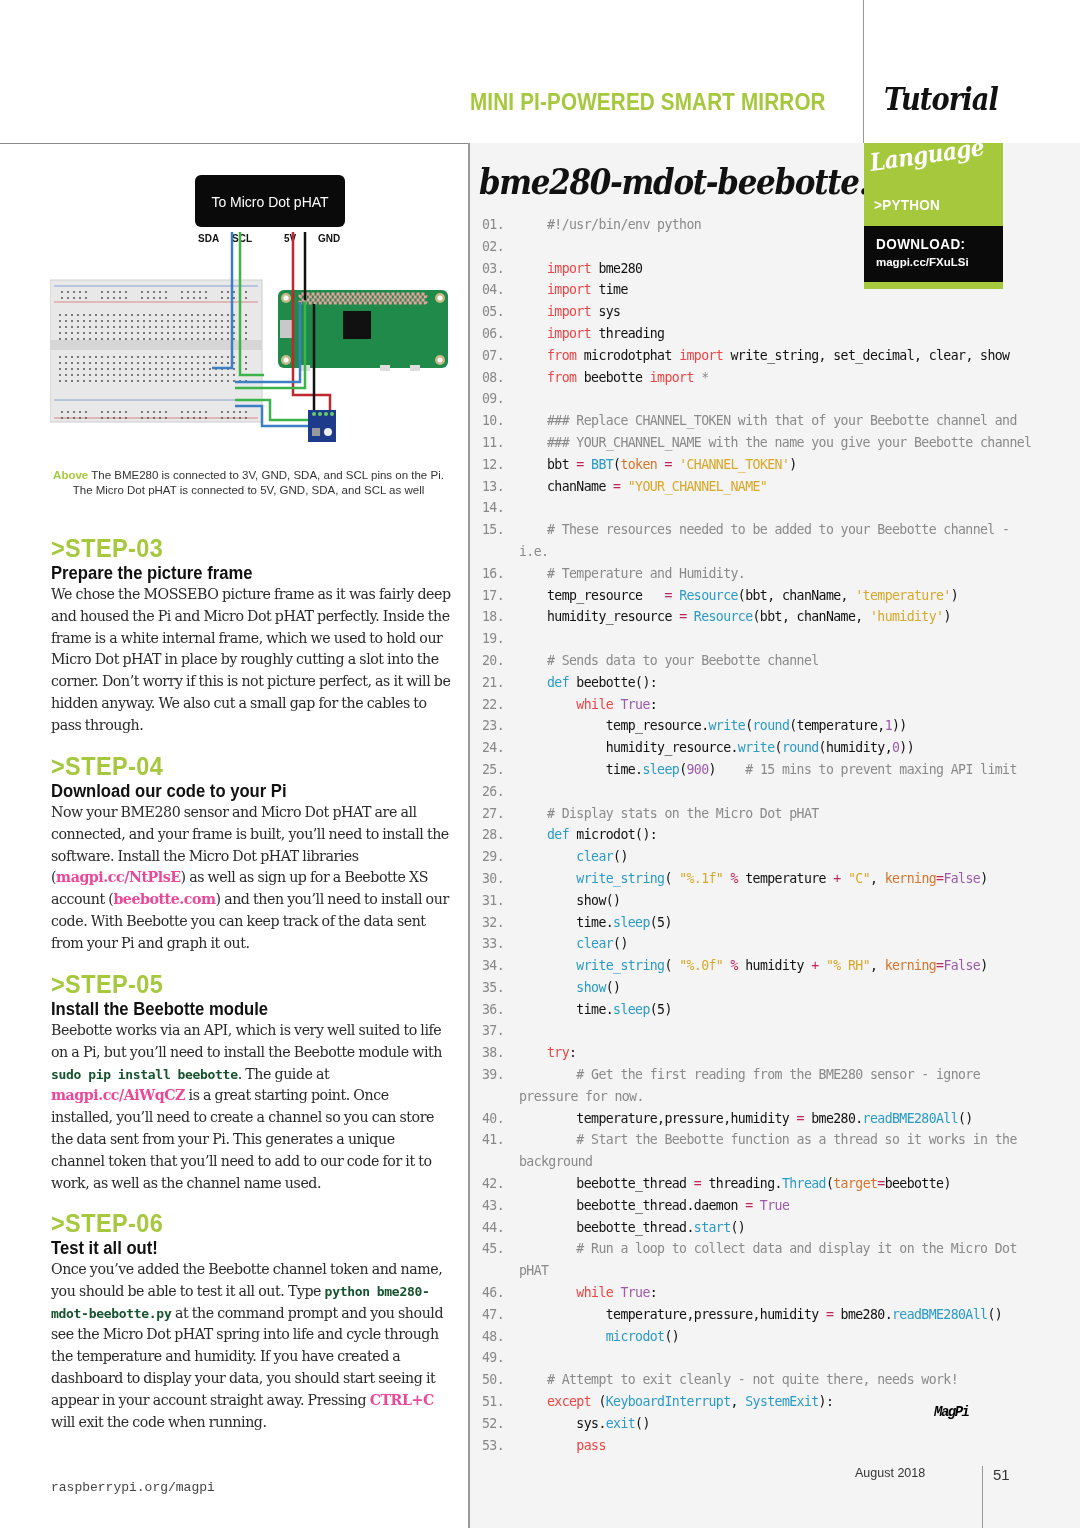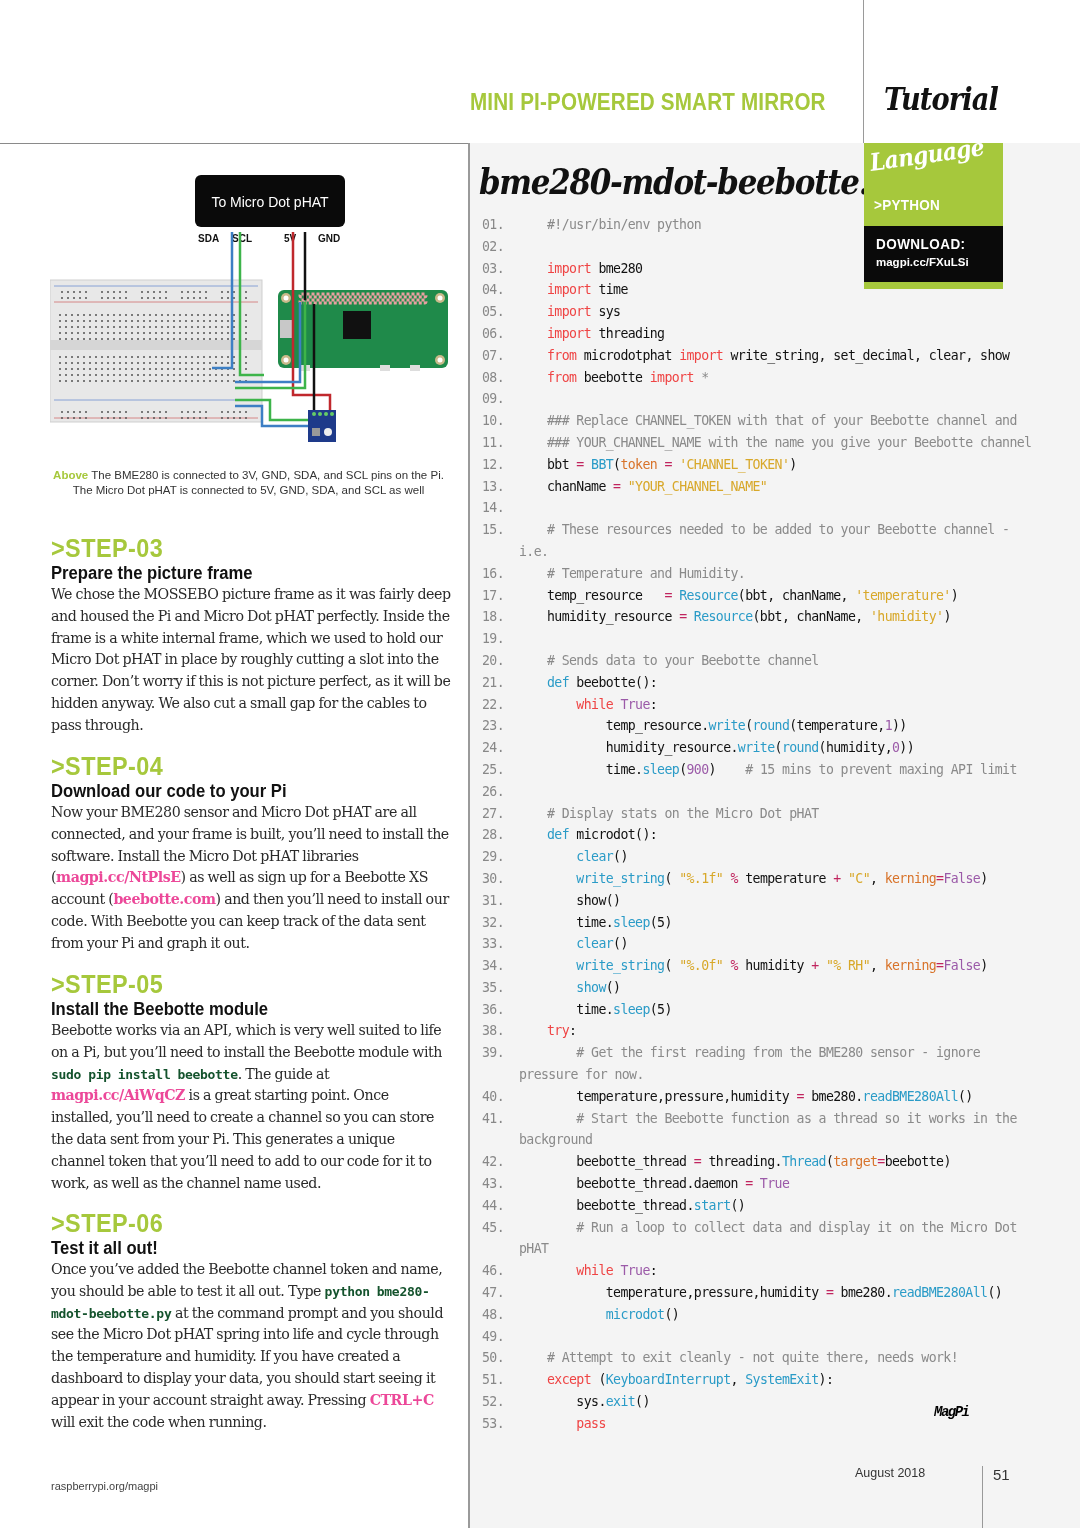--- a/index.html
+++ b/index.html
@@ -17,21 +17,21 @@
     .caption { position: absolute; left: 51px; top: 468px; width: 395px; font-family: "Liberation Sans", sans-serif; font-size: 11.5px; line-height: 14.5px; color: #333; text-align: center; }
     .caption .lead { color: #a6c83c; font-weight: bold; }
 
     .step { position: absolute; left: 51px; width: 400px; }
     .step-num { font-family: "Liberation Sans", sans-serif; font-weight: bold; font-size: 26px; line-height: 28px; color: #a6c83c; letter-spacing: 0.5px; transform: scaleX(0.9); transform-origin: left center; white-space: nowrap; }
     .step-title { font-family: "Liberation Sans", sans-serif; font-weight: bold; font-size: 17.5px; line-height: 22px; color: #111; transform: scaleX(0.95); transform-origin: left center; white-space: nowrap; }
     .step-body { font-family: "DejaVu Serif", serif; font-size: 14.2px; line-height: 21.8px; color: #2a2a2a; letter-spacing: -0.45px; word-spacing: -0.5px; }
     .step-body b { color: #ec4899; }
     .step-body .mono { font-family: "DejaVu Sans Mono", monospace; font-weight: bold; font-size: 13px; letter-spacing: -0.3px; color: #14532d; margin-top: 32px; }
 
-    .footer-left { position: absolute; left: 51px; top: 1480px; font-family: Liberation Sans, sans-serif; font-size: 11px; color: #444; }
+    .footer-left { position: absolute; left: 51px; top: 1480px; font-family: Liberation Mono, monospace; font-size: 13px; color: #444; }
 
     
     .code-panel { position: absolute; left: 468px; top: 143px; width: 612px; height: 1385px; background: #f4f4f4; border-left: 2px solid #9a9a9a; }
     .code-title { position: absolute; left: 479px; top: 160px; font-family: "DejaVu Serif", serif; font-weight: bold; font-style: italic; font-size: 36px; color: #111; letter-spacing: -1.5px; transform: scaleX(0.86); transform-origin: left center; white-space: nowrap; }
 
     .code { position: absolute; left: 482px; top: 214px; width: 590px; font-family: "DejaVu Sans Mono", monospace; font-size: 13.2px; line-height: 21.8px; color: #111; letter-spacing: -0.6px; }
     .code-line { display: flex; white-space: pre; gap: 28px; }
     .ln { width: 37px; flex: 0 0 37px; color: #888; }
     .src { white-space: pre-wrap; flex: 1; }
     .cont { padding-left: 37px; }
@@ -267,20 +267,21 @@
   <div class="code-line"><span class="ln">27.</span><span class="src cm"># Display stats on the Micro Dot pHAT</span></div>
   <div class="code-line"><span class="ln">28.</span><span class="src"><span class="fn">def</span> microdot():</span></div>
   <div class="code-line"><span class="ln">29.</span><span class="src">    <span class="fn">clear</span>()</span></div>
   <div class="code-line"><span class="ln">30.</span><span class="src">    <span class="fn">write_string</span>( <span class="st">"%.1f"</span> <span class="op">%</span> temperature <span class="op">+</span> <span class="st">"C"</span>, <span class="ar">kerning</span><span class="op">=</span><span class="nm">False</span>)</span></div>
   <div class="code-line"><span class="ln">31.</span><span class="src">    show()</span></div>
   <div class="code-line"><span class="ln">32.</span><span class="src">    time.<span class="fn">sleep</span>(5)</span></div>
   <div class="code-line"><span class="ln">33.</span><span class="src">    <span class="fn">clear</span>()</span></div>
   <div class="code-line"><span class="ln">34.</span><span class="src">    <span class="fn">write_string</span>( <span class="st">"%.0f"</span> <span class="op">%</span> humidity <span class="op">+</span> <span class="st">"% RH"</span>, <span class="ar">kerning</span><span class="op">=</span><span class="nm">False</span>)</span></div>
   <div class="code-line"><span class="ln">35.</span><span class="src">    <span class="fn">show</span>()</span></div>
   <div class="code-line"><span class="ln">36.</span><span class="src">    time.<span class="fn">sleep</span>(5)</span></div>
+  <div class="code-line"><span class="ln">37.</span><span class="src"></span></div>
   <div class="code-line"><span class="ln">38.</span><span class="src"><span class="kw">try</span>:</span></div>
   <div class="code-line"><span class="ln">39.</span><span class="src cm">    # Get the first reading from the BME280 sensor - ignore</span></div>
   <div class="code-line cont"><span class="src cm">pressure for now.</span></div>
   <div class="code-line"><span class="ln">40.</span><span class="src">    temperature,pressure,humidity <span class="op">=</span> bme280.<span class="fn">readBME280All</span>()</span></div>
   <div class="code-line"><span class="ln">41.</span><span class="src cm">    # Start the Beebotte function as a thread so it works in the</span></div>
   <div class="code-line cont"><span class="src cm">background</span></div>
   <div class="code-line"><span class="ln">42.</span><span class="src">    beebotte_thread <span class="op">=</span> threading.<span class="fn">Thread</span>(<span class="ar">target</span><span class="op">=</span>beebotte)</span></div>
   <div class="code-line"><span class="ln">43.</span><span class="src">    beebotte_thread.daemon <span class="op">=</span> <span class="nm">True</span></span></div>
   <div class="code-line"><span class="ln">44.</span><span class="src">    beebotte_thread.<span class="fn">start</span>()</span></div>
   <div class="code-line"><span class="ln">45.</span><span class="src cm">    # Run a loop to collect data and display it on the Micro Dot</span></div>

